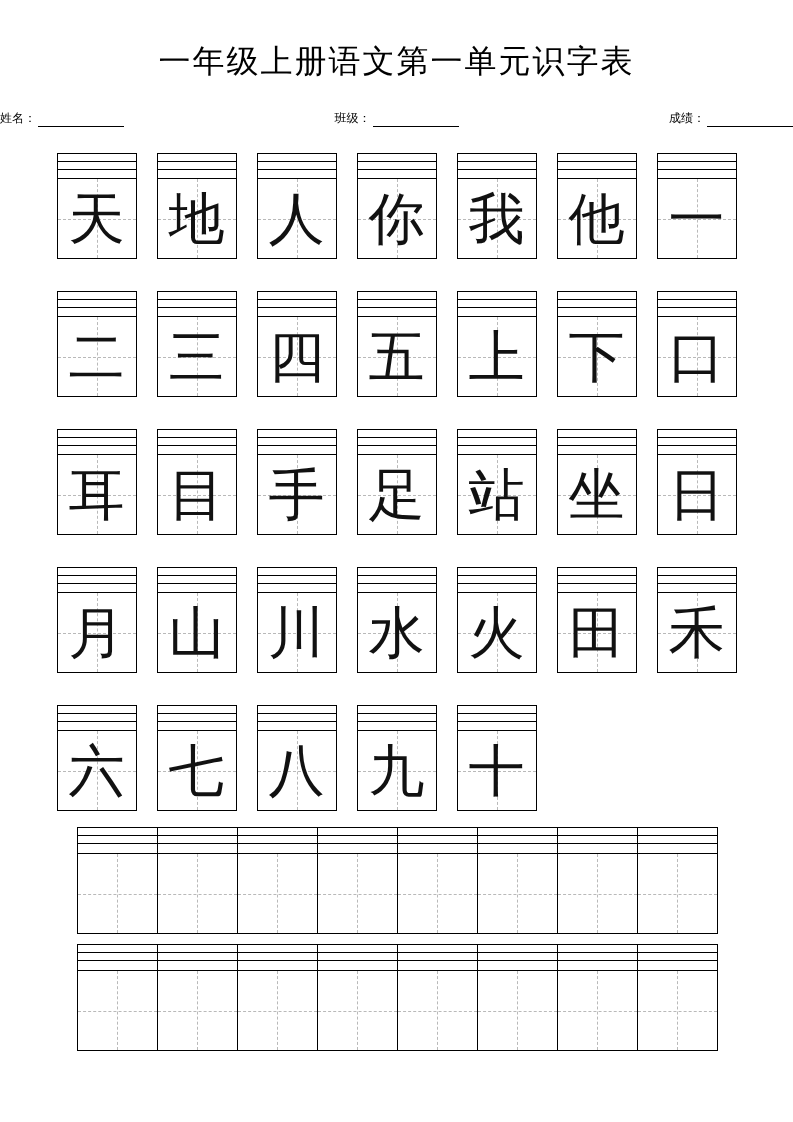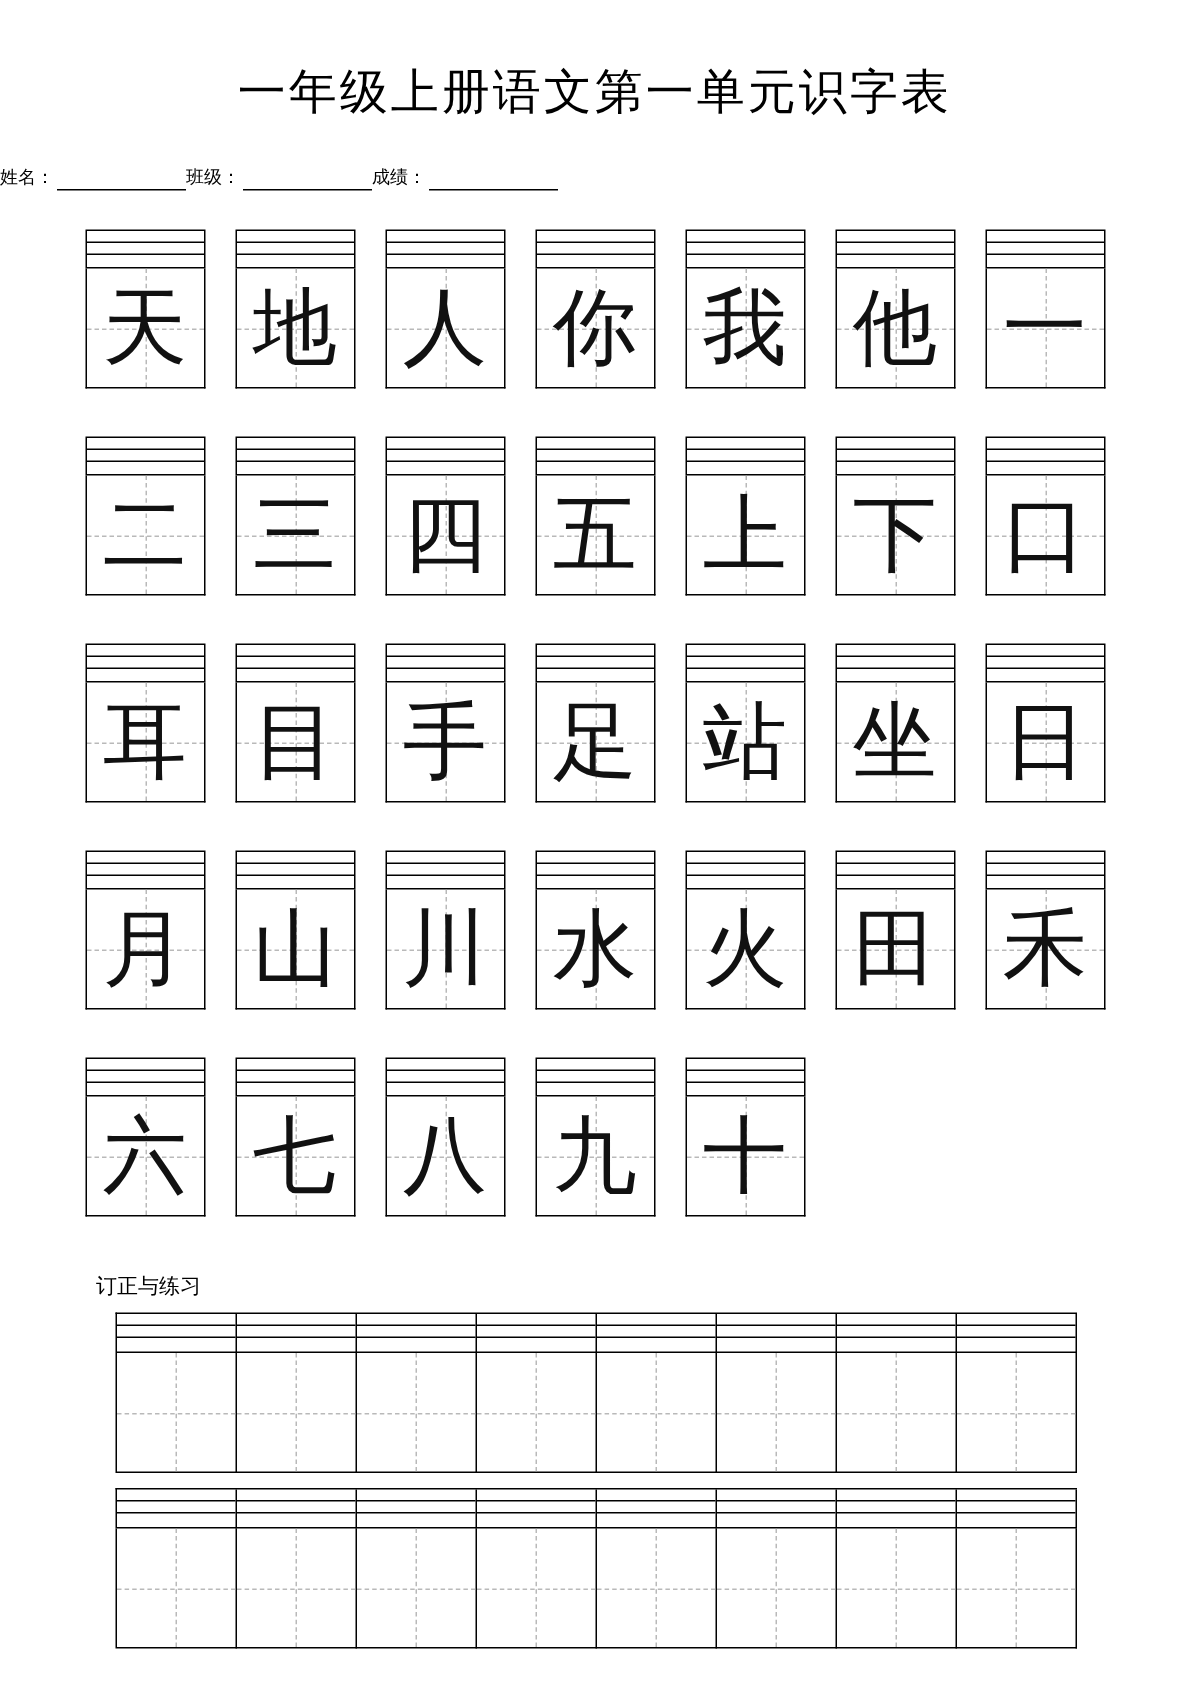--- a/index.html
+++ b/index.html
@@ -29,21 +29,21 @@
     font-size: 32px;
     letter-spacing: 2px;
     font-family: "DejaVu Serif", serif;
     margin-top: 40px;
     font-weight: normal;
   }
 
   
   .info-row {
     display: flex;
-    justify-content: flex-start;
+    justify-content: space-between;
     margin-top: 26px;
     font-size: 12px;
     font-family: "DejaVu Sans", sans-serif;
   }
   .info-item {
     display: flex;
     align-items: flex-end;
     white-space: nowrap;
   }
   .info-label {
@@ -488,21 +488,20 @@
         <div class="square">
           <div class="h"></div>
           <div class="v"></div>
           <div class="glyph">十</div>
         </div>
       </div>
     <div class="cell empty"></div>
     <div class="cell empty"></div>
   </div>
 
-  <div class="practice-title">订正与练习</div>
 
   <div class="practice-block">
 
     <div class="practice-band">
       <div class="pcell"></div>
       <div class="pcell"></div>
       <div class="pcell"></div>
       <div class="pcell"></div>
       <div class="pcell"></div>
       <div class="pcell"></div>

